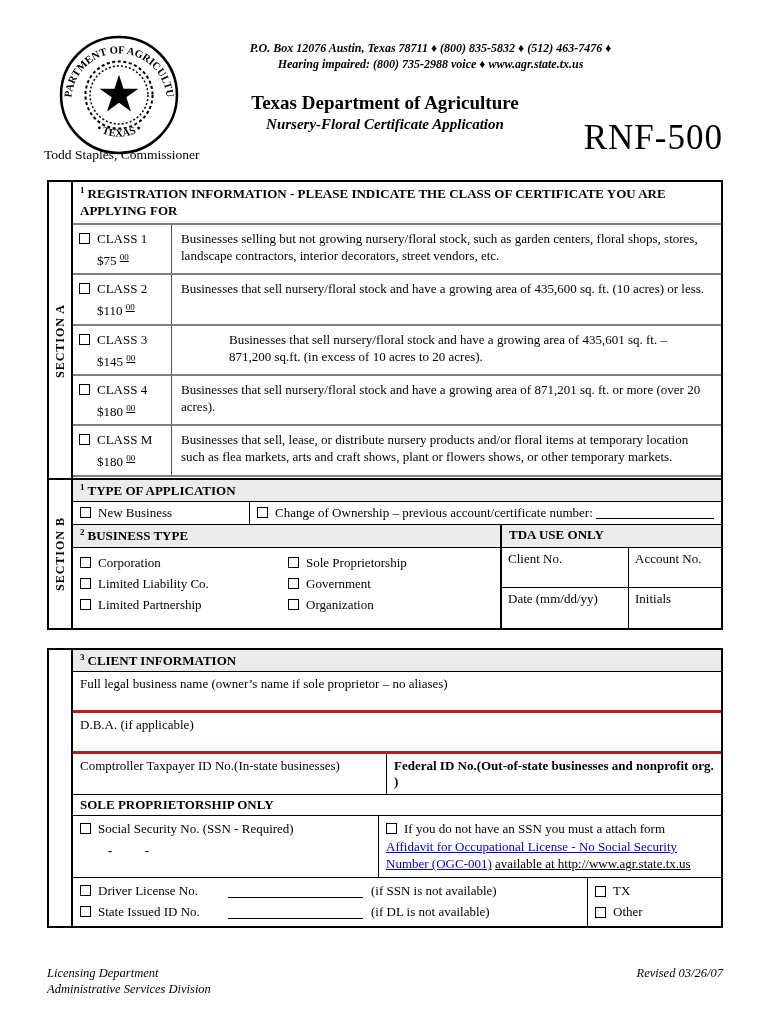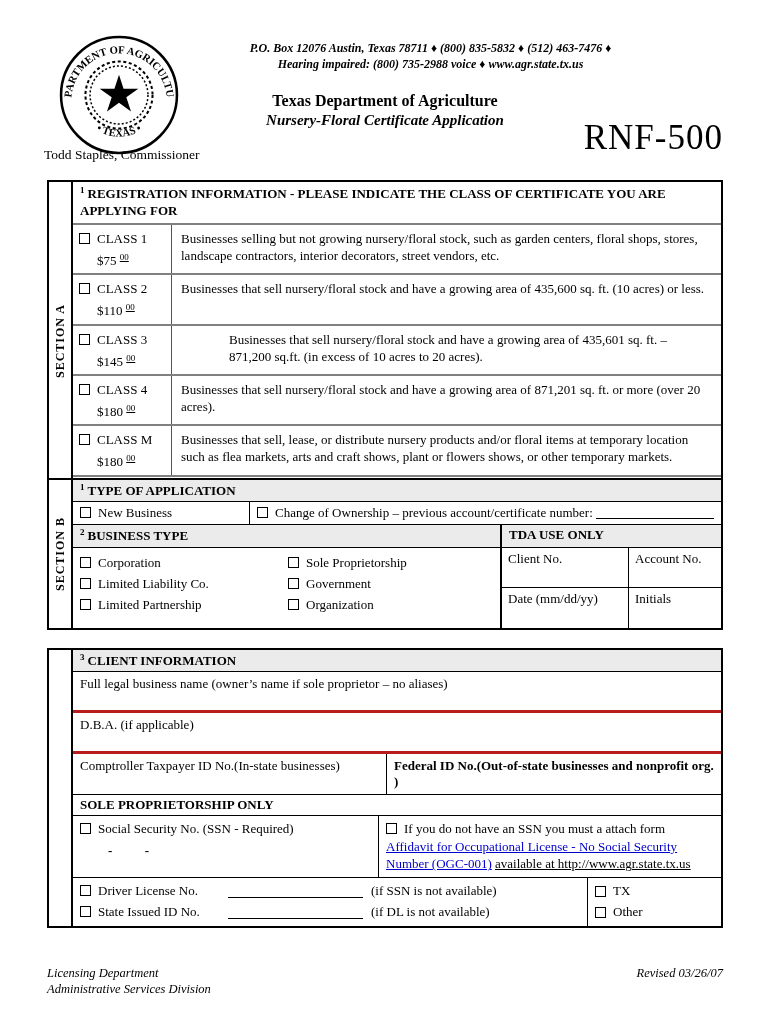--- a/index.html
+++ b/index.html
@@ -7,21 +7,21 @@
   body {
     width:770px; height:1024px; position:relative;
     font-family:"Liberation Serif", serif; color:#000; font-size:13px;
   }
   
   .seal { position:absolute; left:58px; top:34px; width:122px; height:122px; }
   .commissioner { position:absolute; left:44px; top:147px; font-size:13.5px; }
   .addr-block { position:absolute; left:178px; top:40px; width:505px; text-align:center;
                 font-weight:bold; font-style:italic; font-size:12px; line-height:1.35; }
   .title-block { position:absolute; left:100px; top:92px; width:570px; text-align:center; }
-  .agency { font-size:16px; font-weight:bold; }
+  .agency { font-size:19px; font-weight:bold; }
   .form-title { font-size:15px; font-weight:bold; font-style:italic; margin-top:2px; }
   .form-number { position:absolute; left:560px; top:118px; width:163px; text-align:right;
                  font-size:35px; letter-spacing:1px; }
   
   .sect { position:absolute; left:47px; width:676px; border:2px solid #000; display:flex; background:#fff; }
   .strip { width:24px; border-right:2px solid #000; display:flex; align-items:center; justify-content:center; }
   .strip span { writing-mode:vertical-rl; transform:rotate(180deg); font-weight:bold; font-size:12px; letter-spacing:1px; }
   .content { flex:1; display:flex; flex-direction:column; min-width:0; }
   .cb { display:inline-block; width:11px; height:11px; border:1px solid #000; background:#fff;
         margin-right:7px; vertical-align:-1px; flex:none; }

